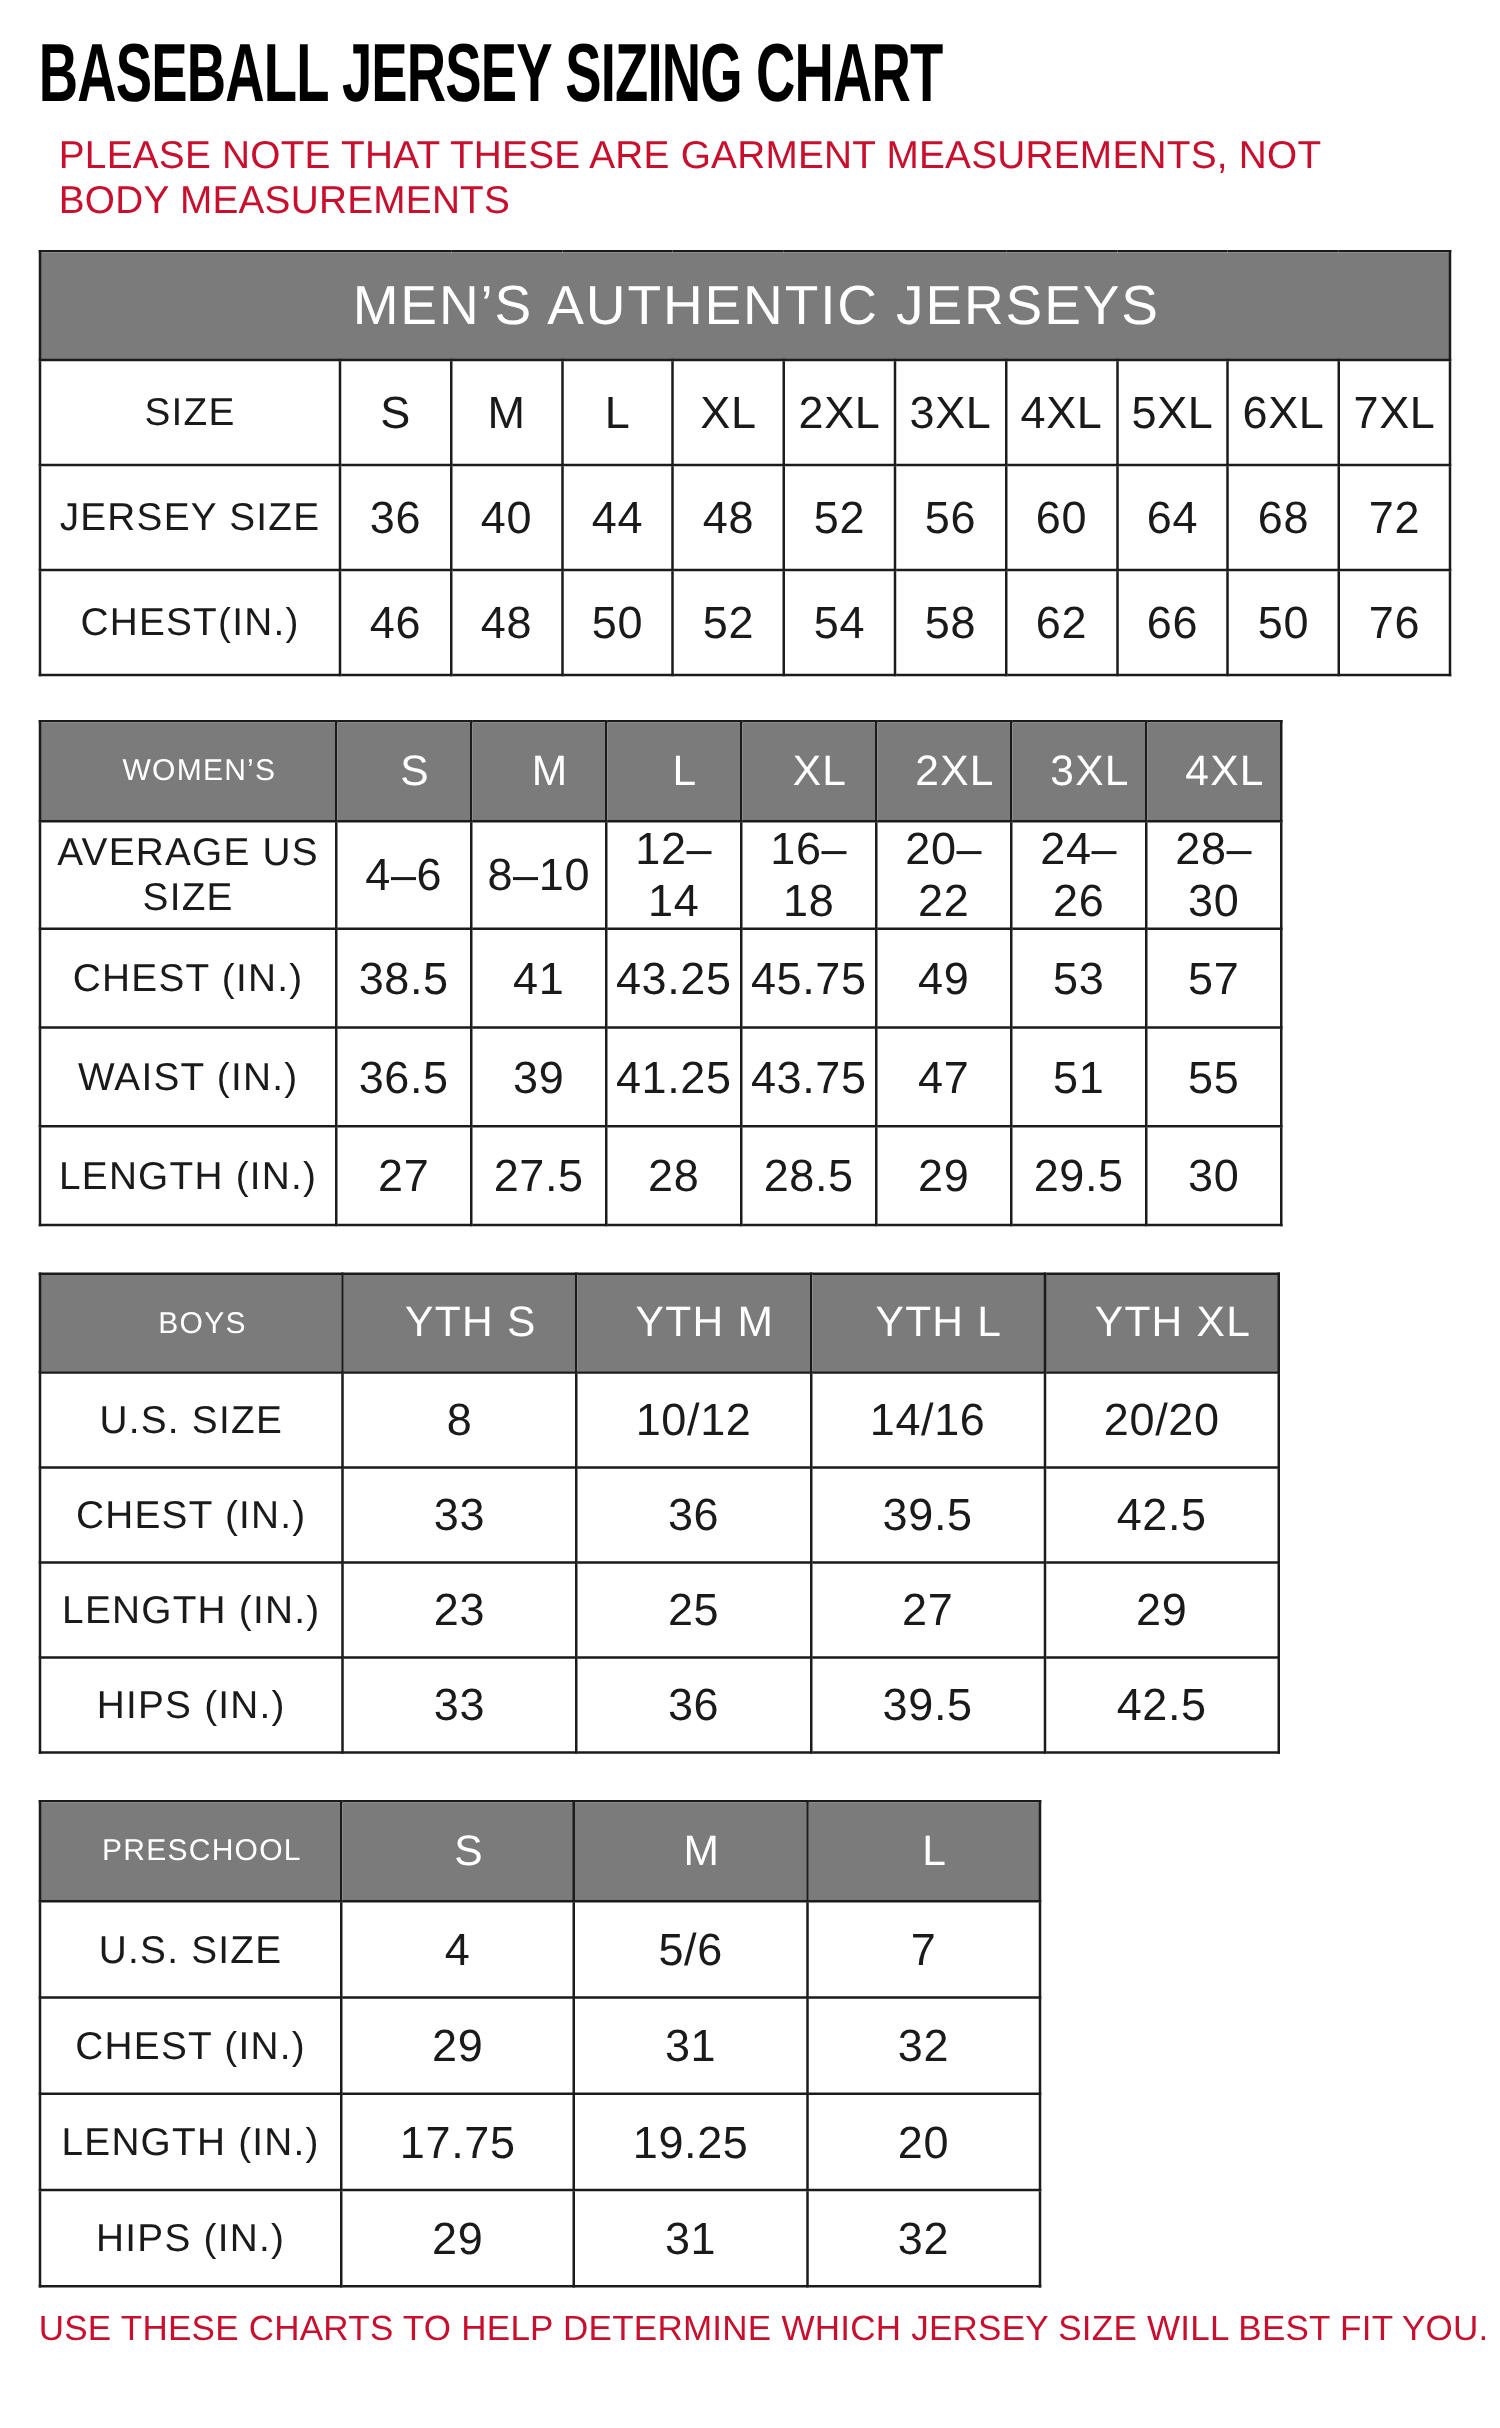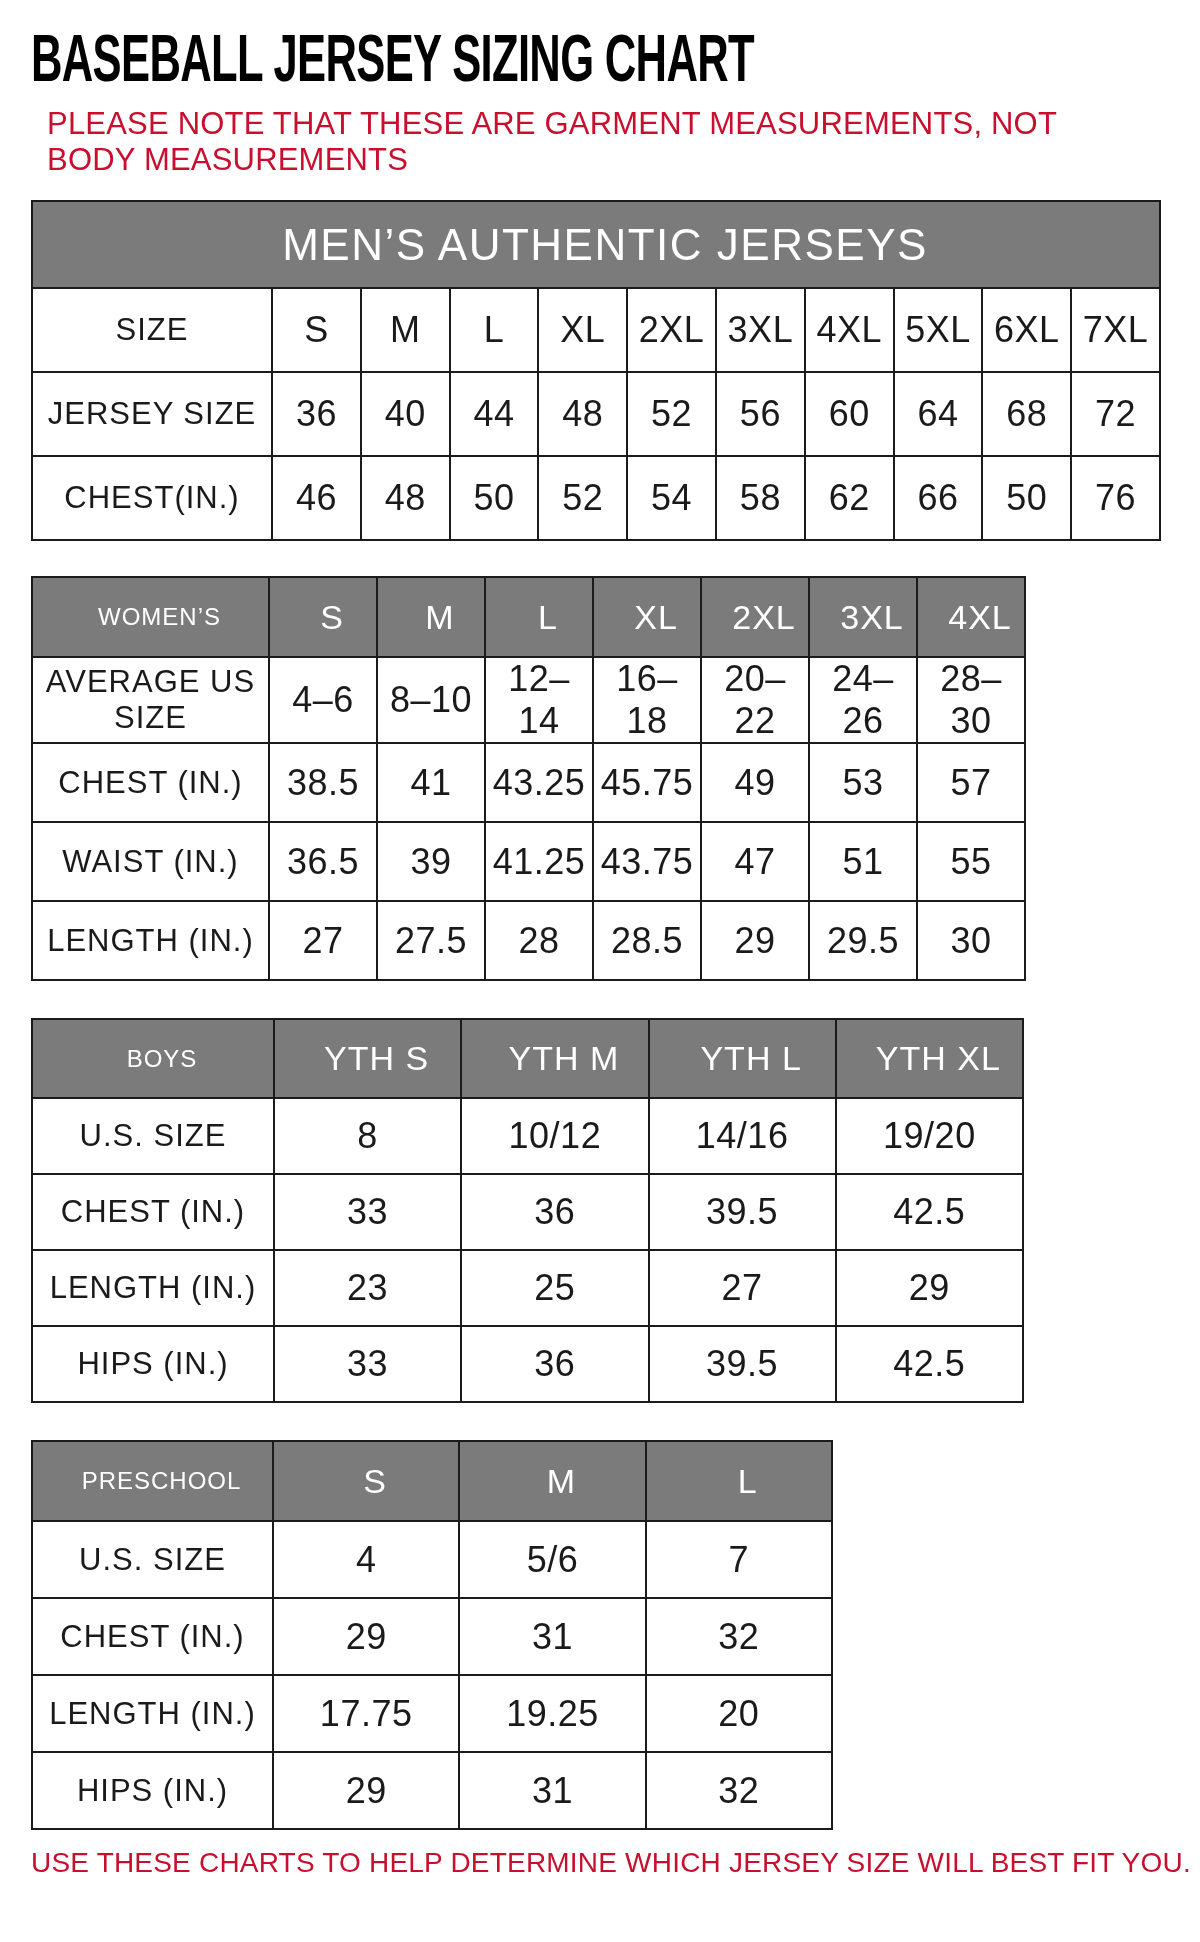--- a/index.html
+++ b/index.html
@@ -240,21 +240,21 @@
           <th>YTH S</th>
           <th>YTH M</th>
           <th>YTH L</th>
           <th>YTH XL</th>
         </tr>
         <tr>
           <td class="lab">U.S. SIZE</td>
           <td>8</td>
           <td>10/12</td>
           <td>14/16</td>
-          <td>19/20</td>
+          <td>20/20</td>
         </tr>
         <tr>
           <td class="lab">CHEST (IN.)</td>
           <td>33</td>
           <td>36</td>
           <td>39.5</td>
           <td>42.5</td>
         </tr>
         <tr>
           <td class="lab">LENGTH (IN.)</td>

